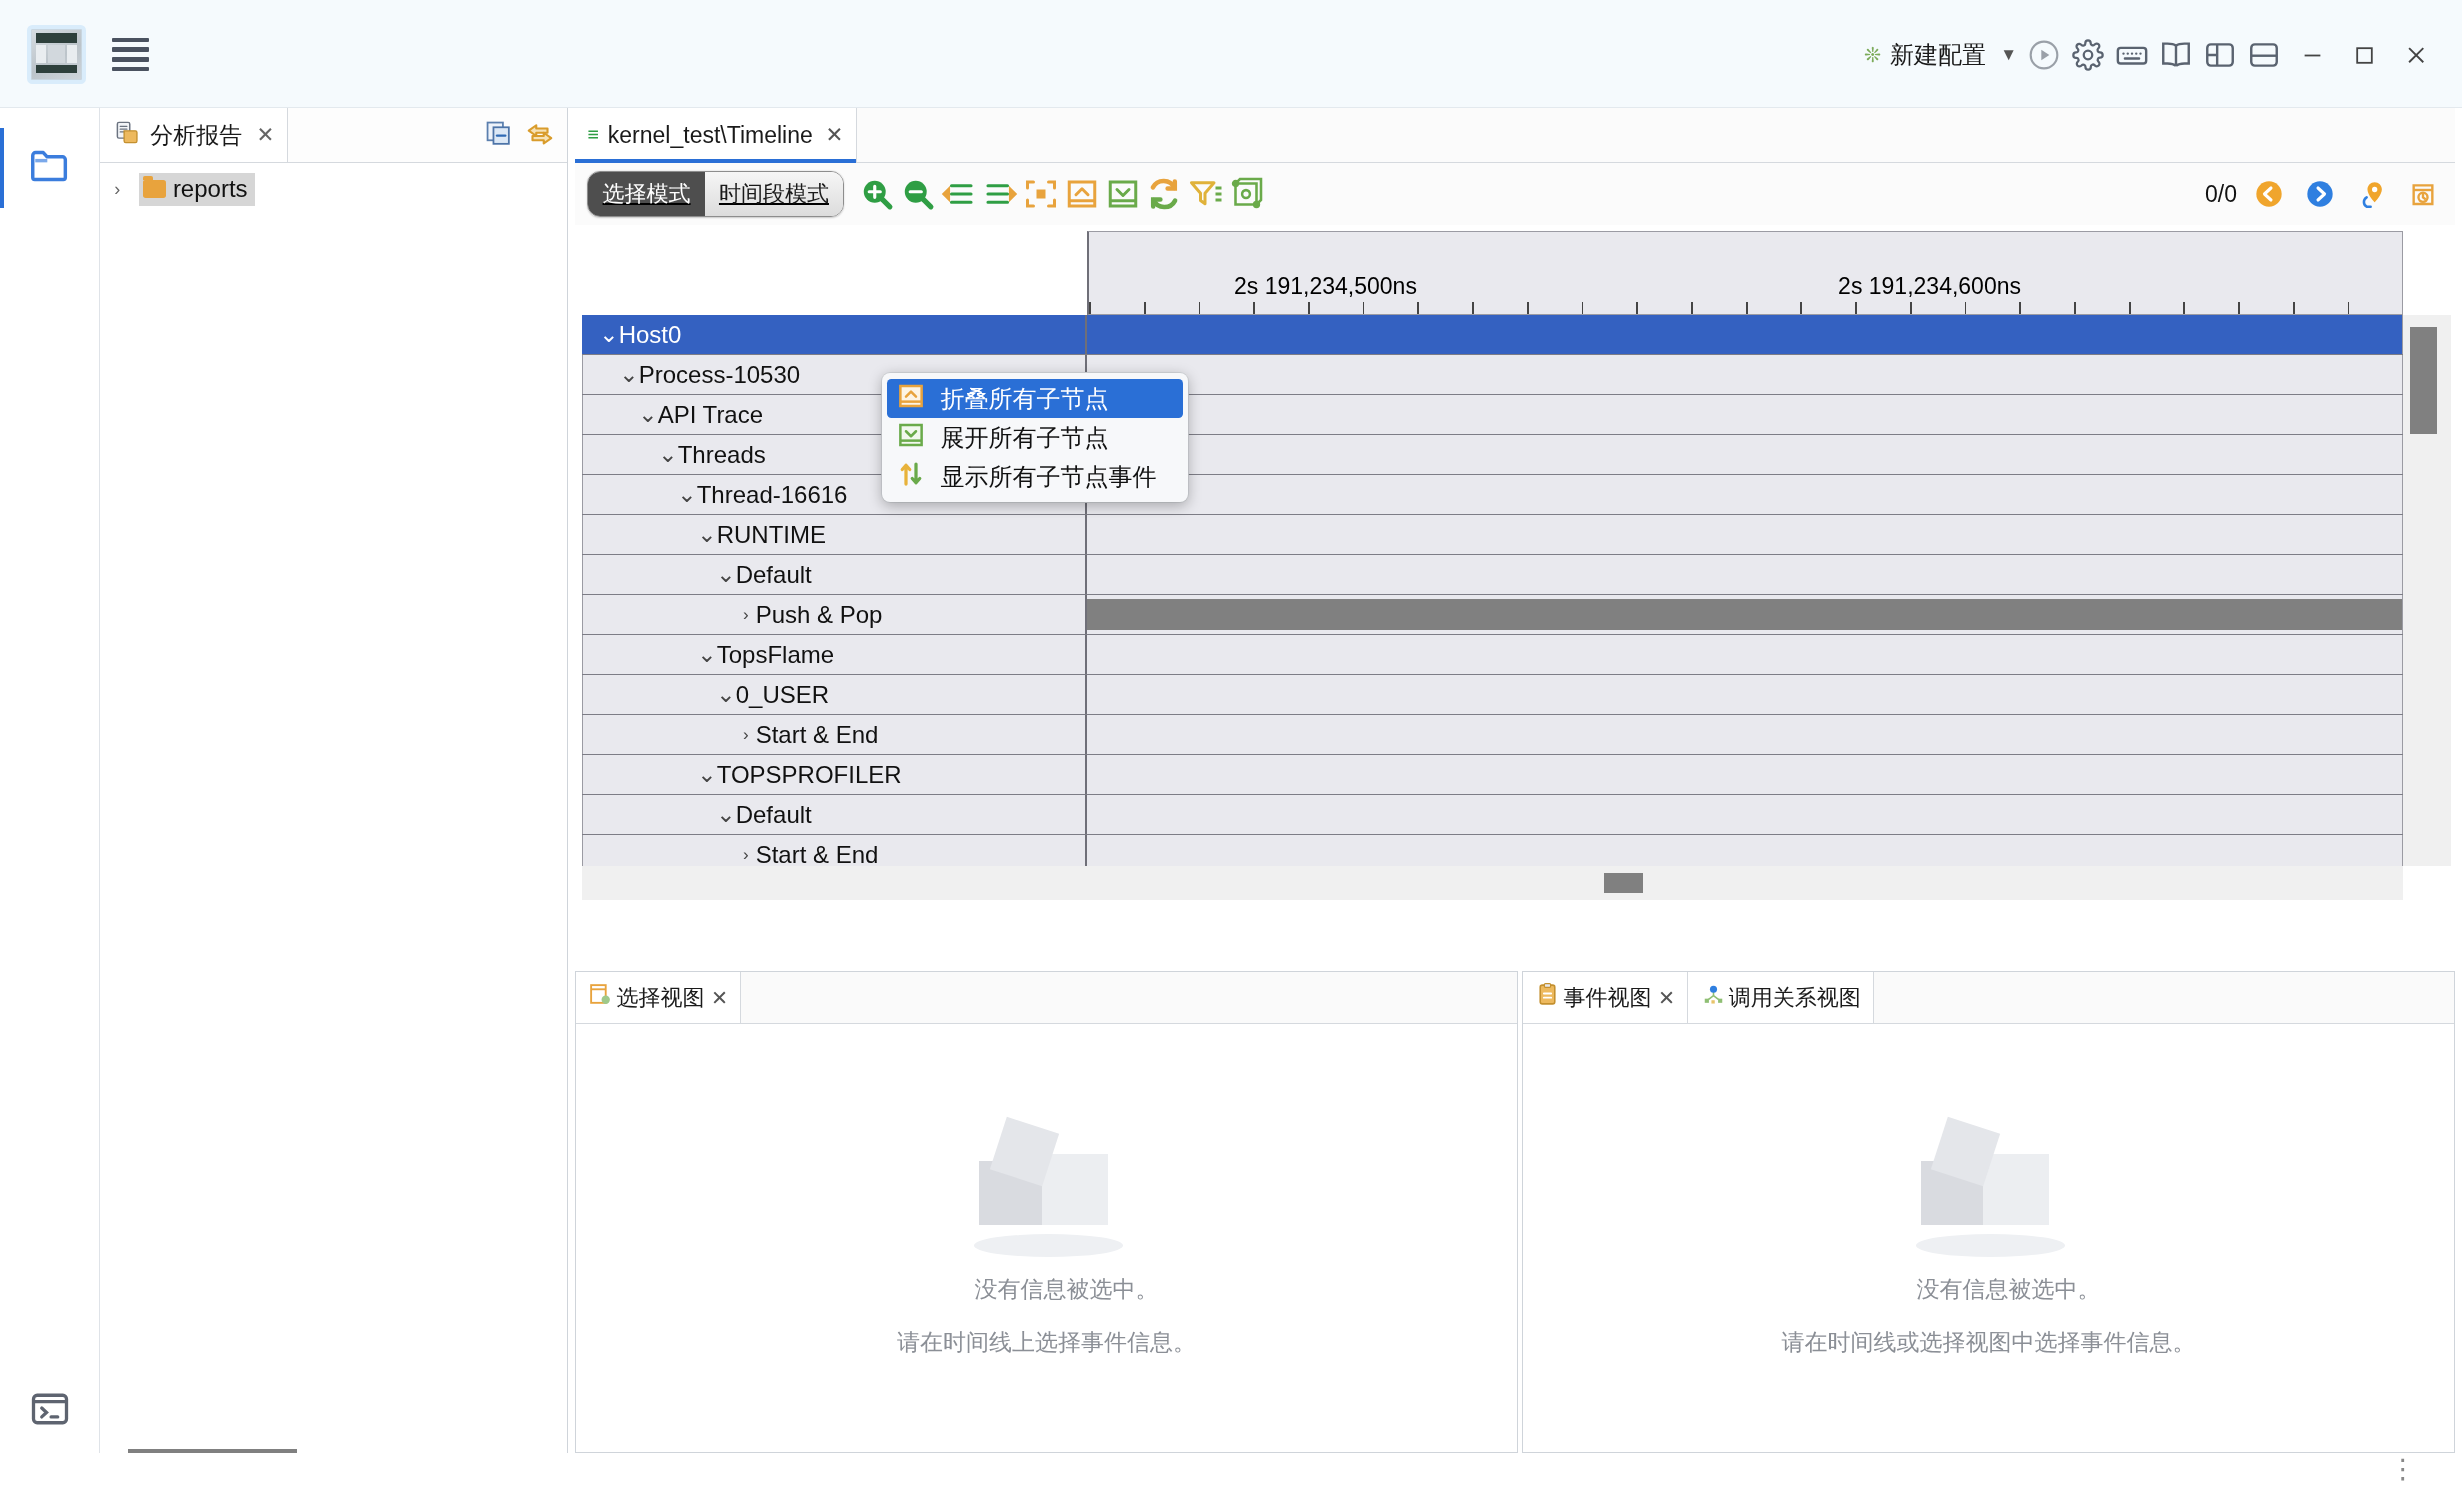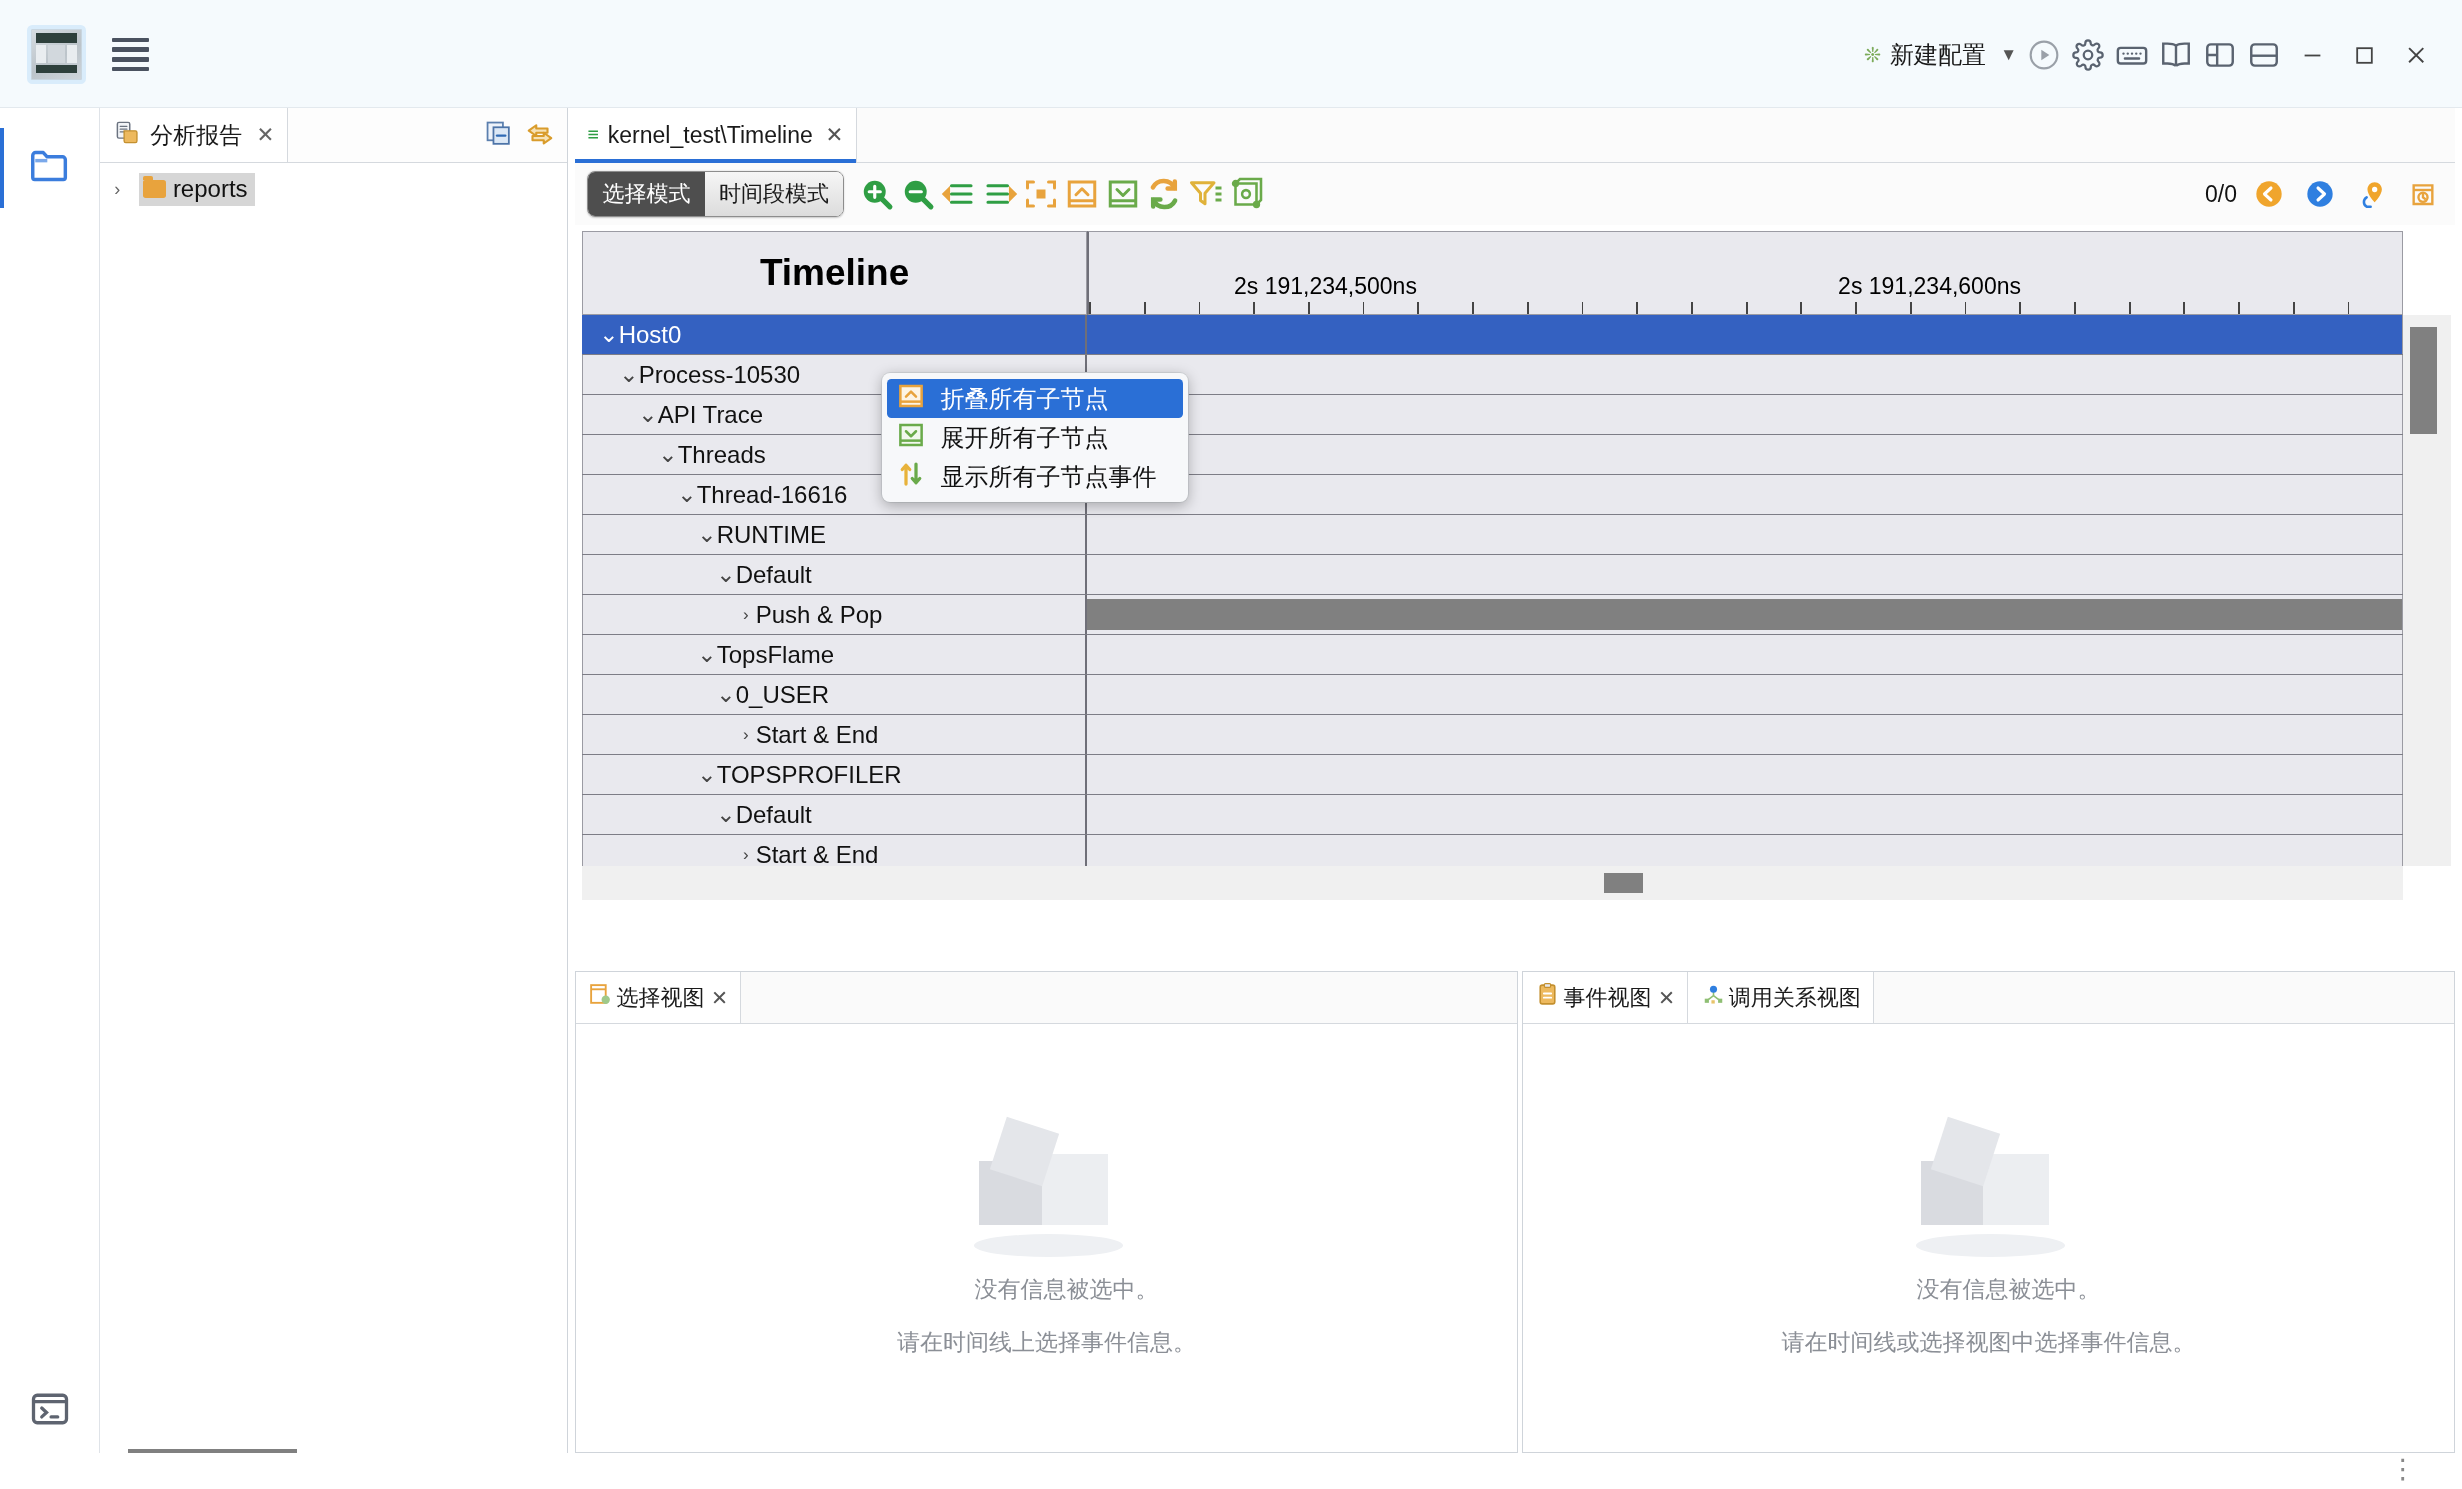--- a/index.html
+++ b/index.html
@@ -133,23 +133,24 @@
   }
   .ed-tab.active::after { content:""; position:absolute; left:0; right:0; bottom:-0.9px; height:4.4px; background:#2a6fd6; }
   .ed-tab .close { font-size: 21.3px; color:#555; margin-left: 3.6px; }
   .ed-tab-ic { color:#2f9e44; font-size: 19.6px; line-height:1; }
 
   .tl-toolbar {
     position:absolute; left:0; top: 55px; right:0; height: 62px;
     background:#fbfbfb; display:flex; align-items:center; padding: 0 12.4px;
   }
   .seg {
-    display:flex; border-radius: 8px; overflow:hidden;
+    display:flex; border-radius: 13px; overflow:hidden;
     border:0.9px solid #8d8d8d; box-shadow: 0 0.9px 1.8px rgba(0,0,0,.2);
     margin-right: 12px;
+    text-decoration: underline;
   }
   .seg > div { font-size: 22px; padding: 7.1px 14.2px; cursor:pointer; }
   .seg .on { background:#4e4e4e; color:#fff; }
   .seg .off { background: linear-gradient(#f6f6f6,#dcdcdc); color:#1a1a1a; }
   .tb-btn { width: 41px; height: 41px; display:flex; align-items:center; justify-content:center; cursor:pointer; }
 
   .searchwrap {
     margin-left:auto; display:flex; align-items:center; gap: 12.4px;
   }
   .searchbox {
@@ -516,21 +517,20 @@
               <path d="M5 5.5h14v14H5z"></path>
               <path d="M5 9h14"></path>
               <circle cx="12" cy="14.5" r="3.4"></circle>
               <path d="M12 12.6v2l1.4 1" stroke-linecap="round"></path>
             </svg>
         </span>
       </div>
     </div>
 
     <div class="tl-body">
-      <div class="tl-header-left">Timeline</div>
       <div class="tl-ruler">
         <span class="rlabel" style="left:18%">2s 191,234,500ns</span>
         <span class="rlabel" style="left:64%">2s 191,234,600ns</span>
         <div class="tl-ticks" id="ticks">
             <i style="left: 0%;"></i>
             <i style="left: 4.16667%;"></i>
             <i style="left: 8.33333%;"></i>
             <i style="left: 12.5%;"></i>
             <i style="left: 16.6667%;"></i>
             <i style="left: 20.8333%;"></i>

